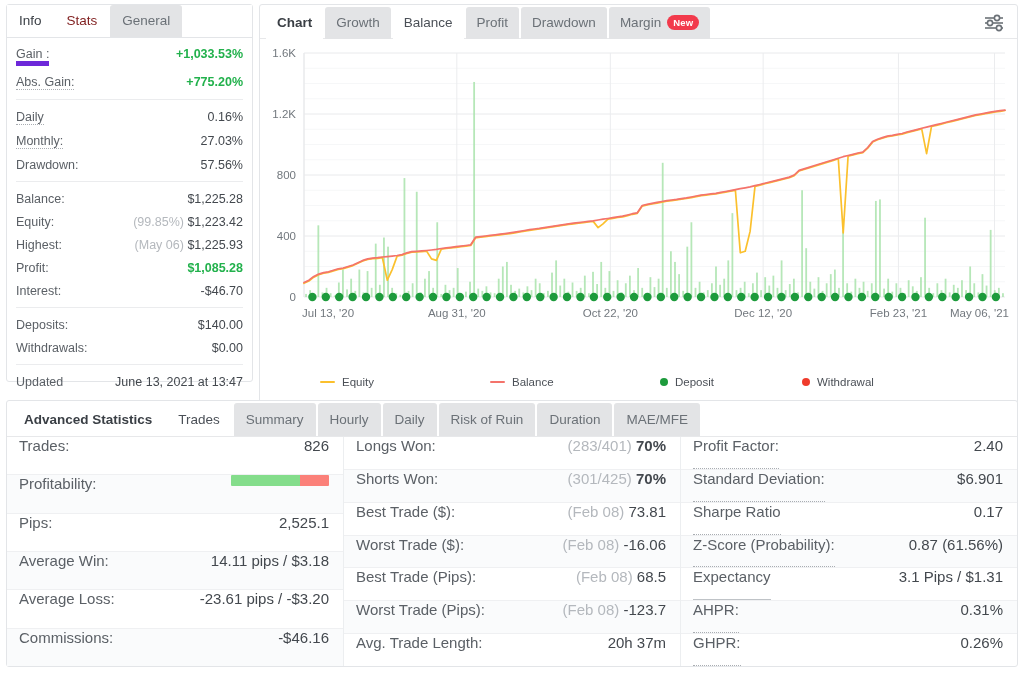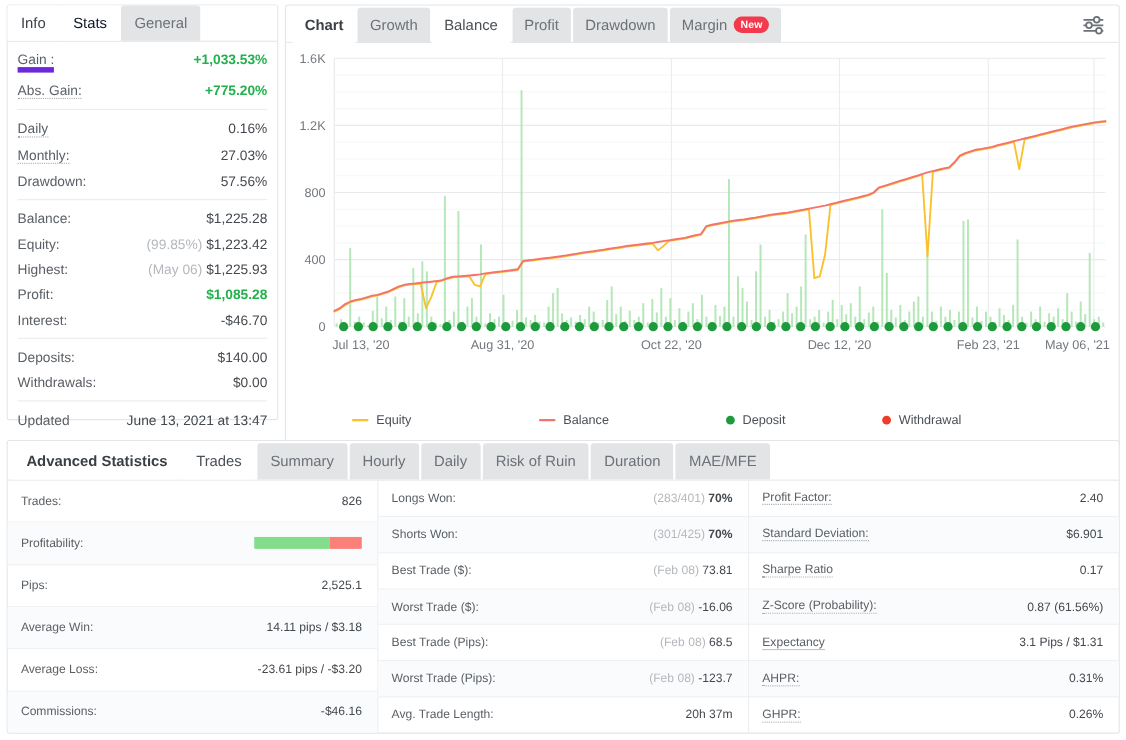--- a/index.html
+++ b/index.html
@@ -24,21 +24,21 @@
     position: absolute; left: 6px; top: 4px; width: 247px; height: 378px;
     display: flex; flex-direction: column;
   }
   .tabbar { display: flex; align-items: flex-end; height: 33px; background: #fff; border-bottom: 1px solid #e3e5e8; }
   .tab {
     font-size: 13.5px; line-height: 1; padding: 9px 12px 9px 12px;
     color: #6b7177; background: #e3e4e6; border-radius: 3px 3px 0 0;
     margin-right: 1px; cursor: pointer; height: 32px; display: flex; align-items: center;
   }
   .tab.plain { background: #fff; color: #3a3f45; font-weight: normal; }
-  .tab.active { background: #fff; color: #0f172a; position: relative; z-index:2;text-align:right; }
+  .tab.active { background: #fff; color: #7f1d1d; position: relative; z-index:2;text-align:right; }
 
   .stats-list { padding: 0 9px; flex: 1; }
   .srow { display: flex; justify-content: space-between; align-items: baseline; font-size: 12.5px; padding: 5px 0 4px 0; }
   .srow .lbl { color: #5b6066; }
   .srow .lbl.dd { border-bottom: 1px dotted #a9adb2; }
   .srow .lbl.sd { border-bottom: 5px solid #6d28d9; }
   .srow .val { color: #43484e; }
   .srow .val.green { color: #22b14c; font-weight: bold; }
   .muted { color: #b4b8bd; }
   .divider { height: 1px; background: #ebecee; margin: 5px 0 5px 0; }
@@ -82,22 +82,22 @@
     font-size: 13.5px; color: #6b7177; background: #e3e4e6; border-radius: 3px 3px 0 0;
     padding: 0 12px; height: 33px; display: flex; align-items: center; margin-right: 2px; cursor: pointer;
   }
   .btab.first { background: #fff; color: #3a3f45; font-weight: bold; }
   .btab.active { background: #fff; color: #4b5057; }
 
   .stats-grid { flex: 1; display: flex; }
   .scol { flex: 1; display: flex; flex-direction: column; }
   .scol + .scol { border-left: 1px solid #eceef0; }
   .grow {
-    flex: 1; display: flex; justify-content: space-between; align-items: center;
-    padding: 0 14px 0 12px; font-size: 11px; border-bottom: 1px solid #eff0f2;
+    flex: 1; display: flex; justify-content: space-between; 
+    padding: 0 14px 0 12px; font-size: 15px; border-bottom: 1px solid #eff0f2;
   }
   .grow:nth-child(even) { background: #fafbfc; }
   .grow:last-child { border-bottom: none; }
   .grow .k { color: #5b6066; }
   .grow .k.dd { border-bottom: 1px dotted #a9adb2; }
   .grow .k.sd { border-bottom: 1px solid #bfc3c7; }
   .grow .v { color: #43484e; text-align: right; }
   .pbar { width: 98px; height: 11px; display: flex; border-radius: 1px; overflow: hidden; }
   .pbar .gseg { background: #84dd8b; }
   .pbar .rseg { background: #fb8079; }

